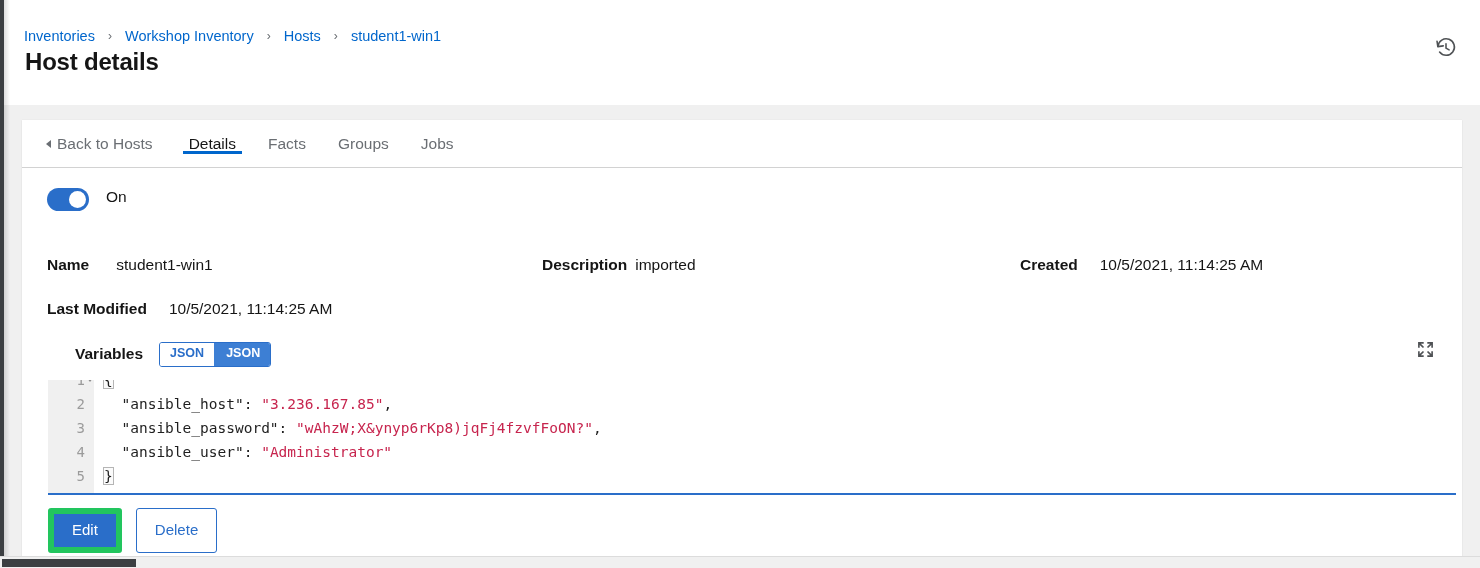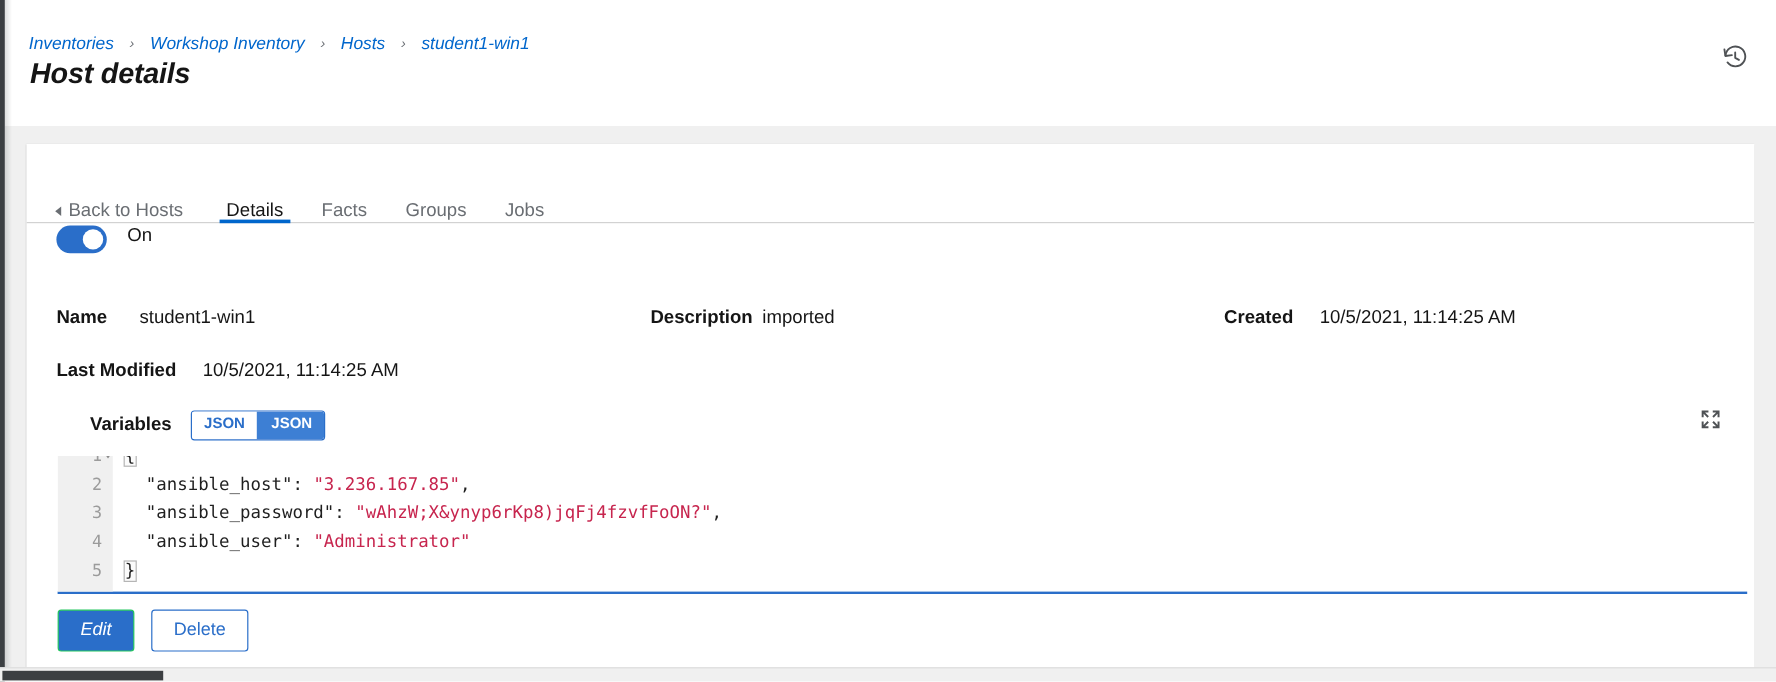--- a/index.html
+++ b/index.html
@@ -21,21 +21,20 @@
   .nav-sliver-shadow {
     position: absolute; left: 4px; top: 0; width: 6px; height: 568px;
     background: linear-gradient(to right, rgba(0,0,0,0.13), rgba(0,0,0,0));
     z-index: 39;
   }
 
   
   .page-header {
     position: absolute; left: 4px; top: 0; right: 0; height: 109px;
     background: #ffffff;
-    font-style: italic;
   }
   .breadcrumb {
     position: absolute; left: 20px; top: 27px;
     font-size: 14.5px; line-height: 18px; color: #0066cc;
     white-space: nowrap;
   }
   .breadcrumb a {
     color: #0066cc; text-decoration: none; cursor: pointer;
   }
   .crumb-sep {
@@ -66,23 +65,22 @@
     width: 1440px; height: 438px;
     background: #ffffff;
     box-shadow: 0 1px 1px rgba(3,3,3,0.08), 0 0 1px rgba(3,3,3,0.10);
     overflow: hidden;
   }
 
   
   .tabs {
     position: relative; height: 48px;
     border-bottom: 1px solid #d2d2d2;
-    display: flex; align-items: flex-end;
+    display: flex; align-items: center;
     padding-left: 24px;
-    margin-top: 18px;
   }
   .tab {
     position: relative;
     display: flex; align-items: center;
     padding: 0 16px;
     font-size: 15.5px; color: #6a6e73;
     cursor: pointer; white-space: nowrap;
     background: transparent; border: none;
     font-family: inherit;
   }
@@ -215,21 +213,21 @@
     position: absolute; left: 26px; top: 388px;
     display: flex; gap: 14px;
   }
   .btn {
     font-family: inherit; font-size: 15px;
     border-radius: 3px; cursor: pointer;
     padding: 6px 18px 7px 18px;
     line-height: 1.35;
   }
   .btn-primary {
-    background: #2a6ec9; color: #ffffff; border: 1px solid #22c55e; font-style: italic;
+    background: #2a6ec9; color: #ffffff; border: 6px solid #22c55e;
   }
   .btn-secondary {
     background: #ffffff; color: #2a6ec9; border: 1px solid #2a6ec9;
   }
 
   
   .hscroll {
     position: absolute; left: 0; bottom: 0; width: 1480px; height: 12px;
     background: #f0f0f0; border-top: 1px solid #dcdcdc; z-index: 50;
   }

